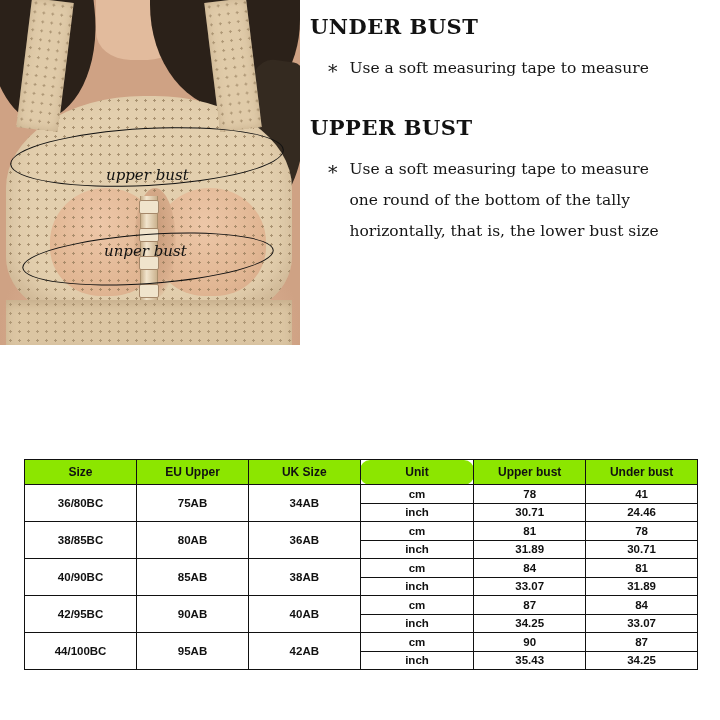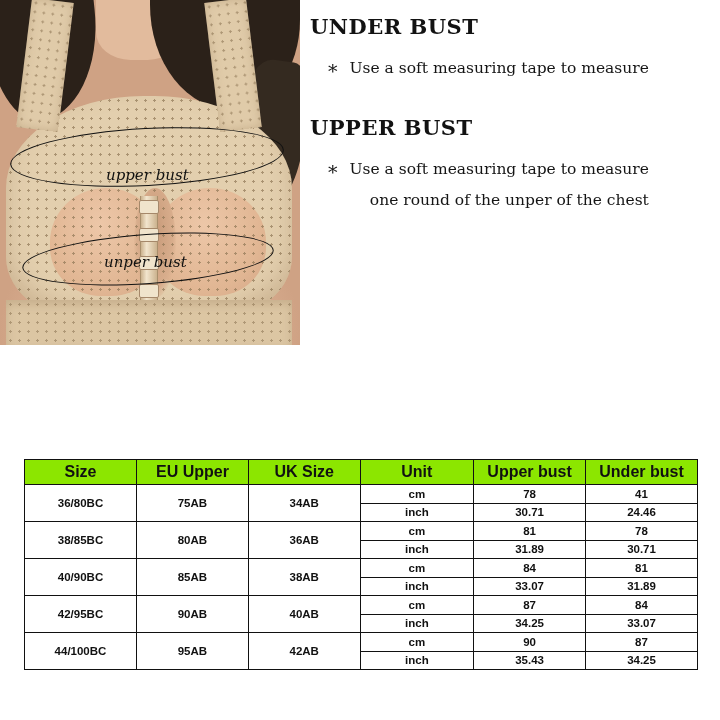--- a/index.html
+++ b/index.html
@@ -199,21 +199,21 @@
   }
   .measure-label {
     position: absolute;
     font-family: "DejaVu Serif", serif;
     font-size: 15px;
     color: #111;
     font-style: italic;
     white-space: nowrap;
   }
   .label-upper { left: 106px; top: 166px; }
-  .label-under { left: 104px; top: 253px; }
+  .label-under { left: 104px; top: 242px; }
 
   
   .text-col {
     position: absolute;
     left: 310px;
     top: 14px;
     width: 404px;
     color: #151515;
   }
   .heading {
@@ -232,21 +232,20 @@
     font-family: "DejaVu Serif", serif;
     font-size: 19px;
     line-height: 1.9;
     margin: 0 12px 0 18px;
   }
   .bullet-text {
     font-family: "DejaVu Serif", serif;
     font-size: 15.5px;
     line-height: 2.0;
     color: #151515;
-    text-align: right;
   }
   .bullet-text div { white-space: nowrap; }
   .heading-2 { margin-top: 2px; }
 
   
   .table-wrap {
     position: absolute;
     left: 24px;
     top: 459px;
     width: 674px;
@@ -262,29 +261,29 @@
     border: 1px solid #111111;
     text-align: center;
     font-weight: bold;
     color: #111;
     padding: 0;
     height: 16px;
   }
   table.size-table thead th {
     background: #8ce600;
     height: 24px;
-    font-size: 16px;
+    font-size: 12px;
   }
   table.size-table td.span-cell {
     height: 36px;
   }
   .col-size { width: 112px; }
   .col-eu { width: 112px; }
   .col-uk { width: 112px; }
-  .col-unit { width: 114px; }
+  .col-unit { width: 114px; border-radius: 10px; }
   .col-upper { width: 112px; }
   .col-under { width: 112px; }
 </style>
 </head>
 <body>
 
 <div class="page">
 
   <div class="top-section">
 
@@ -334,21 +333,22 @@
         <div class="bullet-text">
           <div>Use a soft measuring tape to measure</div>
         </div>
       </div>
 
       <h2 class="heading heading-2">UPPER BUST</h2>
       <div class="bullet-block">
         <div class="asterisk">*</div>
         <div class="bullet-text">
           <div>Use a soft measuring tape to measure</div>
-          <div>one round of the unper of the chest</div>
+          <div>one round of the bottom of the tally</div>
+          <div>horizontally, that is, the lower bust size</div>
         </div>
       </div>
 
     </div>
   </div>
 
   <div class="table-wrap">
     <table class="size-table">
       <thead>
         <tr>

